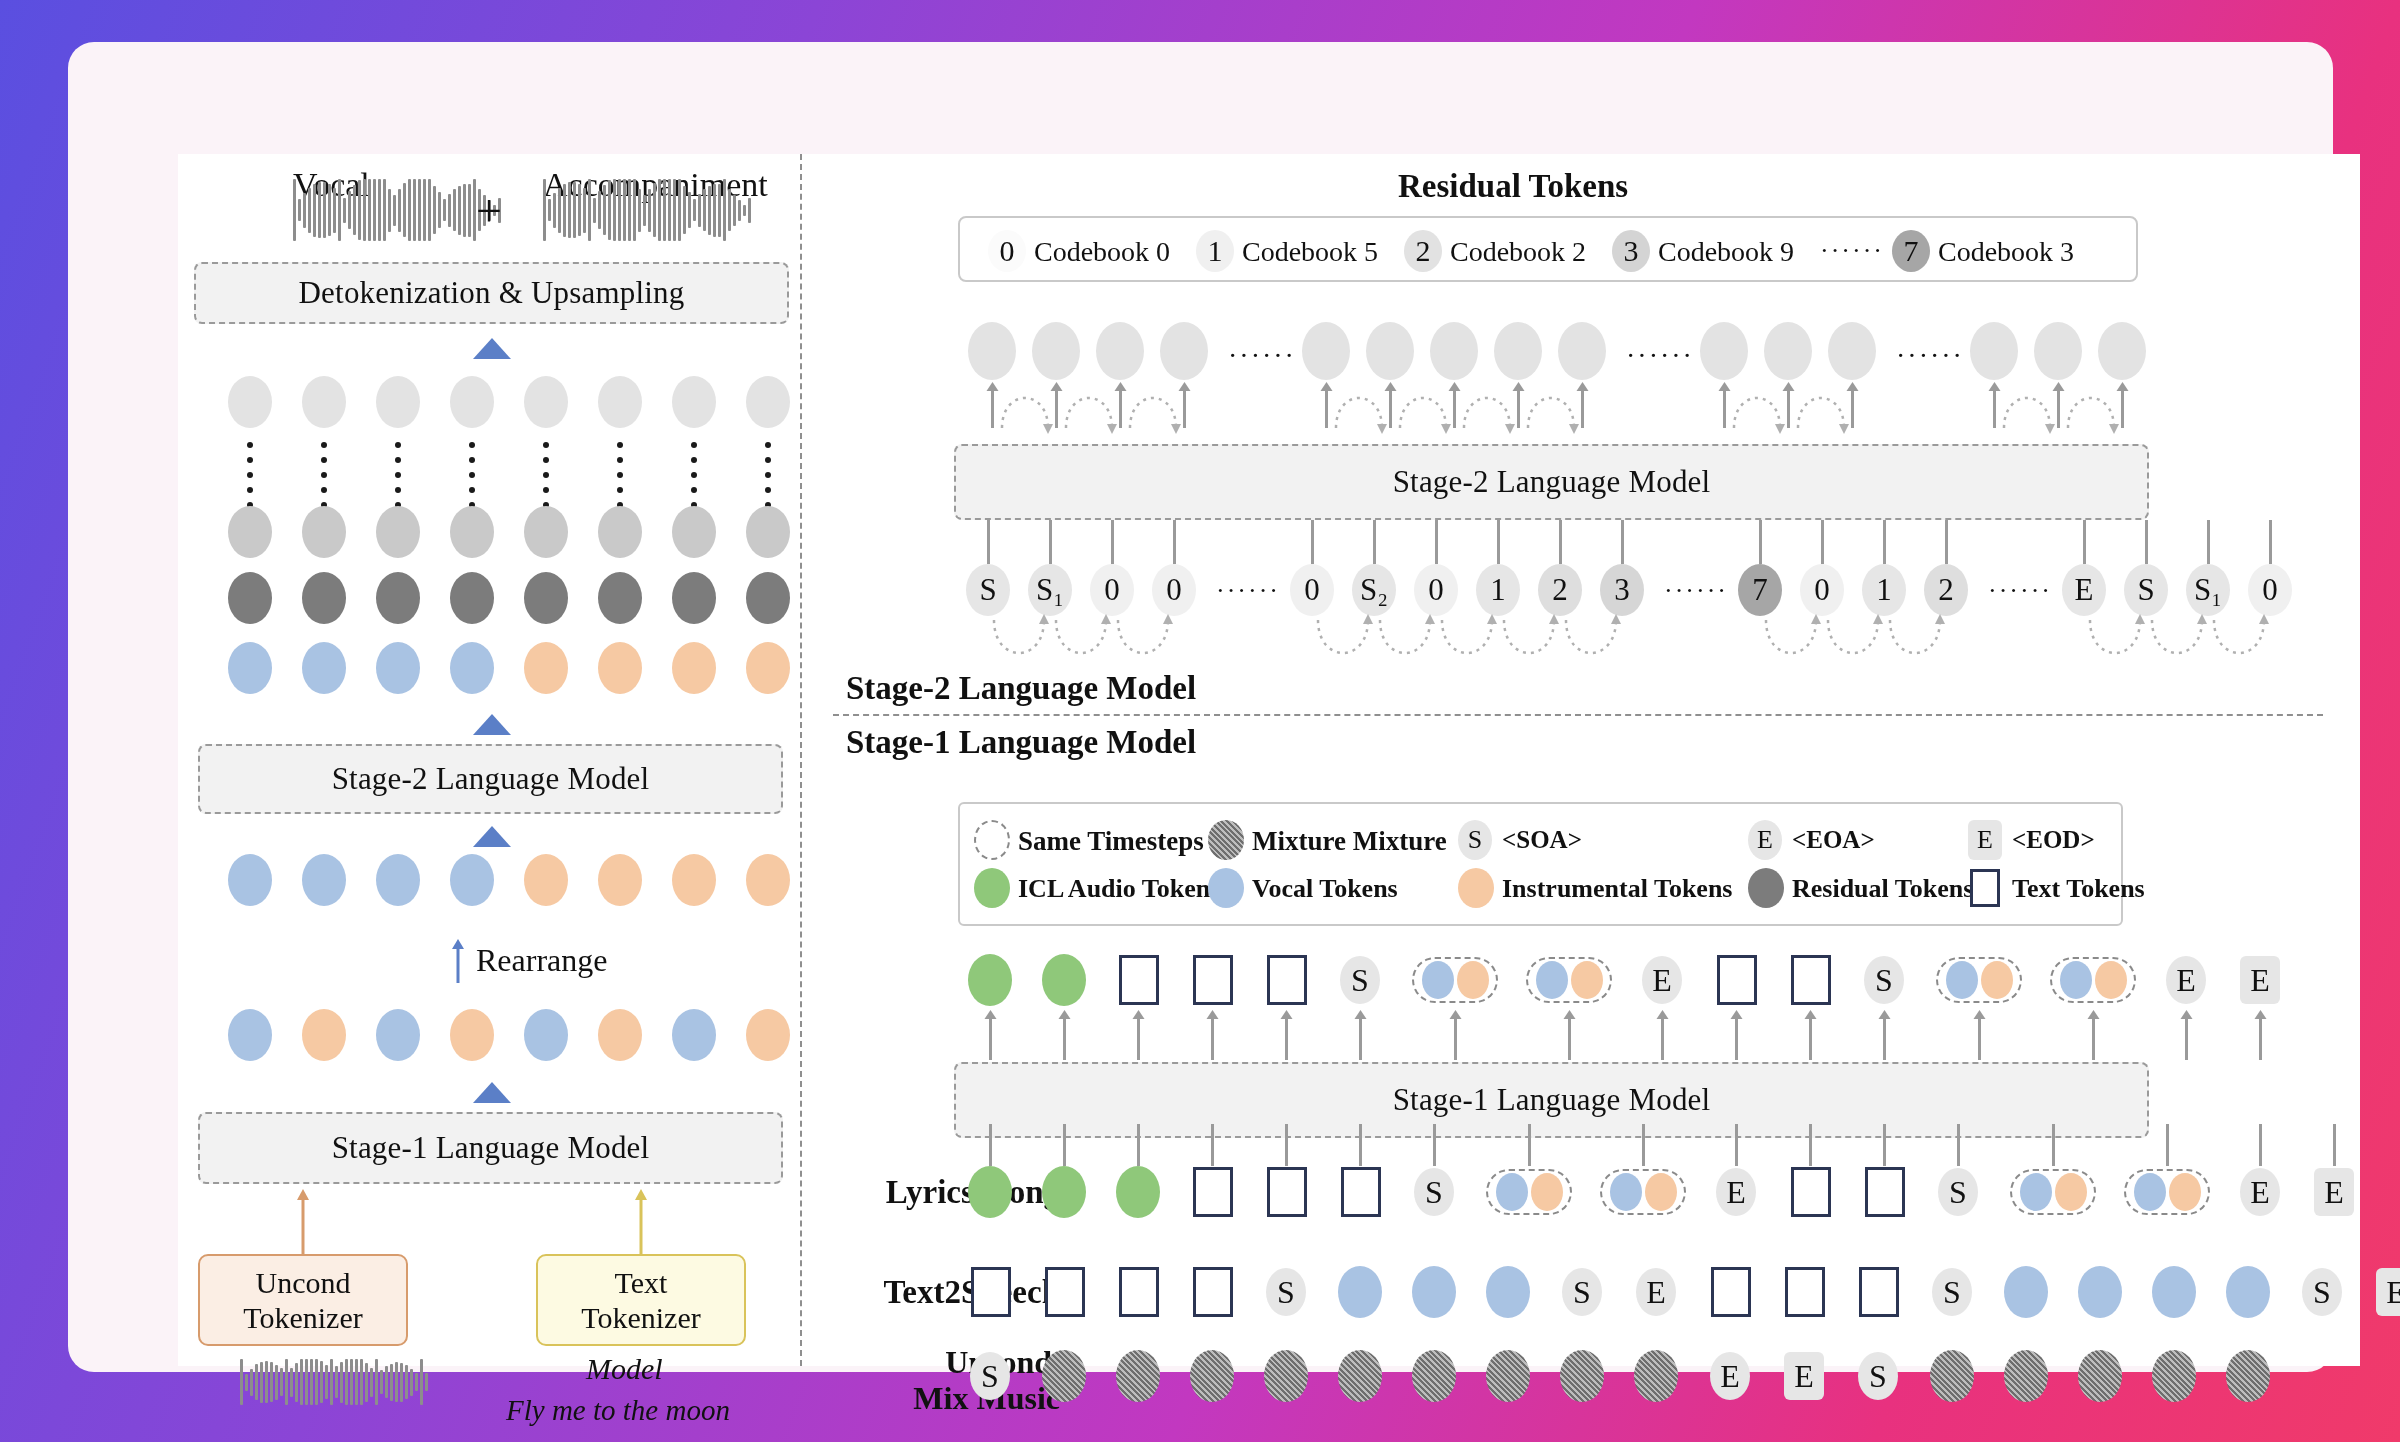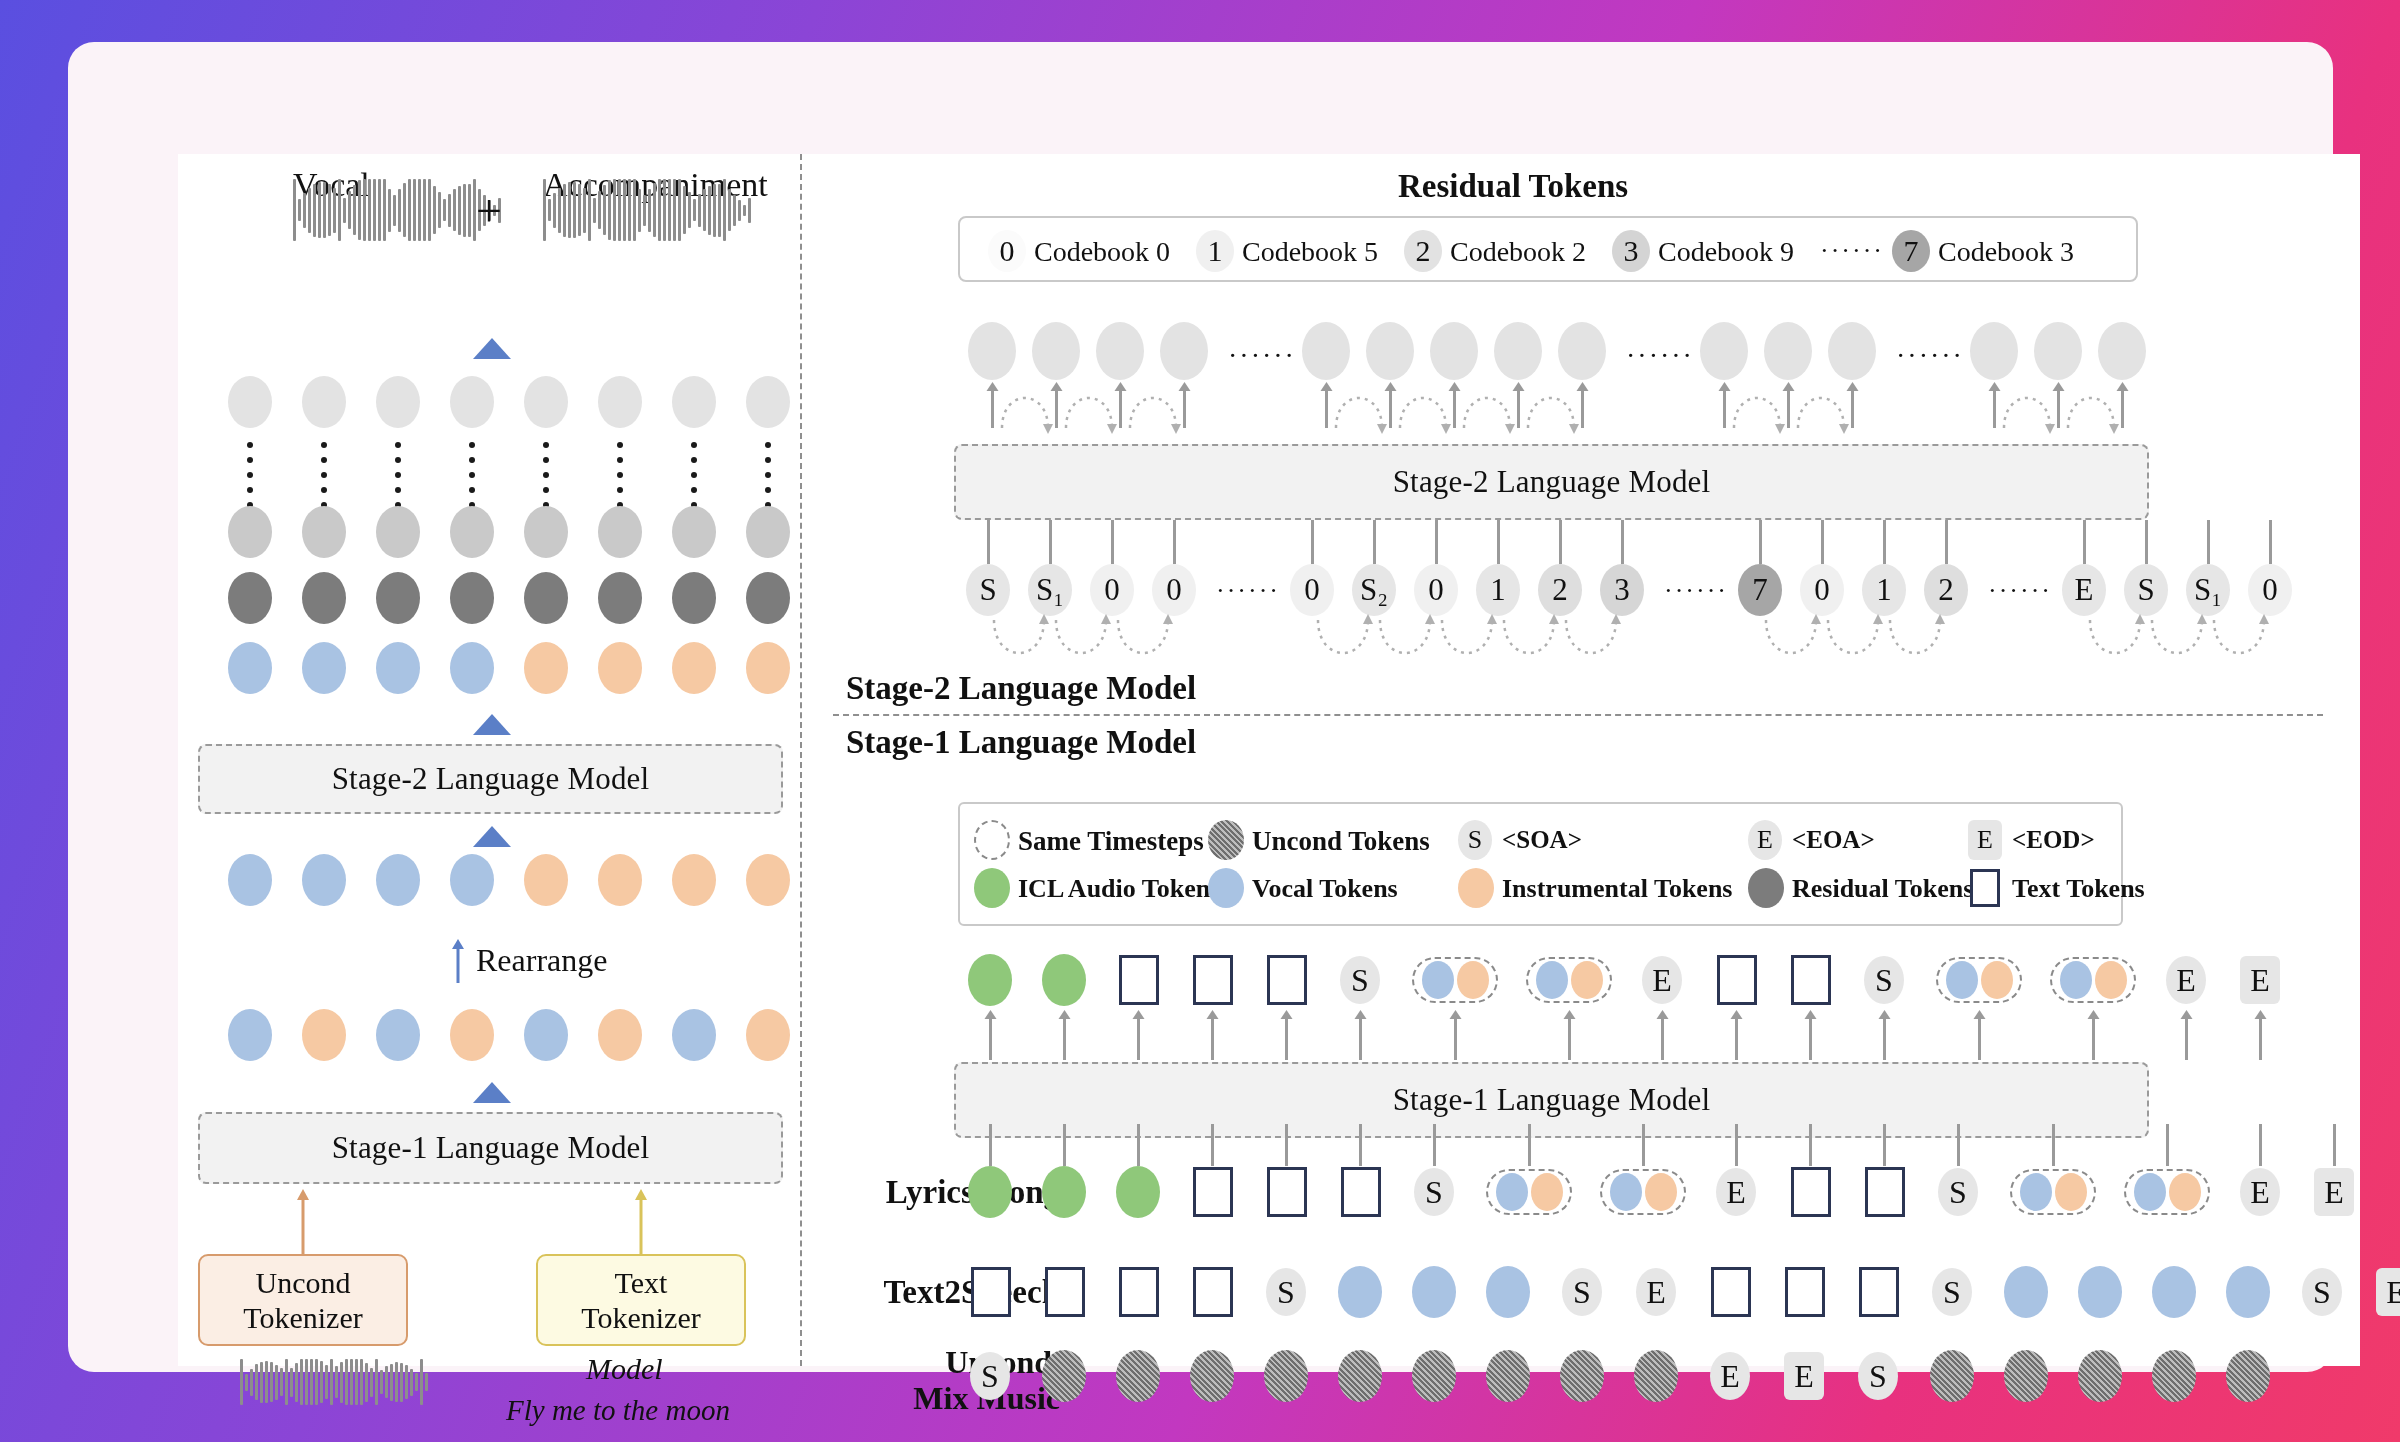--- a/index.html
+++ b/index.html
@@ -148,20 +148,21 @@
         <i style="height: 49px;"></i>
         <i style="height: 53px;"></i>
         <i style="height: 53px;"></i>
         <i style="height: 62px;"></i>
         <i style="height: 42px;"></i>
         <i style="height: 31px;"></i>
         <i style="height: 21px;"></i>
         <i style="height: 11px;"></i>
         <i style="height: 25px;"></i>
       </div>
+      <div class="dashbox" style="position: absolute; left: 16px; top: 108px; width: 595px; height: 62px;">Detokenization &amp; Upsampling</div>
       <div class="tri" style="left: 295px; top: 184px;"></div>
       <div class="tok" style="left: 50px; top: 222px; width: 44px; height: 52px; background: rgb(227, 227, 227);"></div>
       <div class="tok" style="left: 124px; top: 222px; width: 44px; height: 52px; background: rgb(227, 227, 227);"></div>
       <div class="tok" style="left: 198px; top: 222px; width: 44px; height: 52px; background: rgb(227, 227, 227);"></div>
       <div class="tok" style="left: 272px; top: 222px; width: 44px; height: 52px; background: rgb(227, 227, 227);"></div>
       <div class="tok" style="left: 346px; top: 222px; width: 44px; height: 52px; background: rgb(227, 227, 227);"></div>
       <div class="tok" style="left: 420px; top: 222px; width: 44px; height: 52px; background: rgb(227, 227, 227);"></div>
       <div class="tok" style="left: 494px; top: 222px; width: 44px; height: 52px; background: rgb(227, 227, 227);"></div>
       <div class="tok" style="left: 568px; top: 222px; width: 44px; height: 52px; background: rgb(227, 227, 227);"></div>
       <div class="vdots" style="left: 69px; top: 288px;">
@@ -560,21 +561,21 @@
           <path d="M 13 2 C 13 46, 63 46, 63 2" fill="none" stroke="#b0b0b0" stroke-width="2.5" stroke-dasharray="3 5"></path>
           <polygon points="63,-4 58,6 68,6" fill="#b0b0b0"></polygon>
         </svg></div>
       <div class="label" style="left: 668px; top: 516px; font-size: 33px;">Stage-2 Language Model</div>
       <div class="hdivide" style="left: 655px; top: 560px; width: 1490px;"></div>
       <div class="label" style="left: 668px; top: 570px; font-size: 33px;">Stage-1 Language Model</div>
       <div style="position: absolute; left: 780px; top: 648px; width: 1165px; height: 124px; border: 2px solid rgb(201, 201, 201); border-radius: 6px; background: rgb(255, 255, 255);"></div>
       <div style="position: absolute; left: 796px; top: 666px; width: 36px; height: 40px; border: 2.5px dashed rgb(138, 138, 138); border-radius: 50%; background: rgb(255, 255, 255);"></div>
       <div class="plain" style="left: 840px; top: 672px; font-size: 27px; font-weight: bold;">Same Timesteps</div>
       <div class="tok" style="left: 1030px; top: 666px; width: 36px; height: 40px; background: repeating-linear-gradient(45deg, rgb(110, 110, 110) 0px, rgb(110, 110, 110) 2px, rgb(189, 189, 189) 2px, rgb(189, 189, 189) 4px);"></div>
-      <div class="plain" style="left: 1074px; top: 672px; font-size: 27px; font-weight: bold;">Uncond Tokens</div>
+      <div class="plain" style="left: 1074px; top: 672px; font-size: 27px; font-weight: bold;">Mixture Mixture</div>
       <div class="badge" style="left: 1280px; top: 666px; width: 34px; height: 40px; background: rgb(230, 230, 230); border-radius: 50%; font-size: 26px;">S</div>
       <div class="plain" style="left: 1324px; top: 672px; font-size: 25px; font-weight: bold;">&lt;SOA&gt;</div>
       <div class="badge" style="left: 1570px; top: 666px; width: 34px; height: 40px; background: rgb(230, 230, 230); border-radius: 50%; font-size: 26px;">E</div>
       <div class="plain" style="left: 1614px; top: 672px; font-size: 25px; font-weight: bold;">&lt;EOA&gt;</div>
       <div class="badge" style="left: 1790px; top: 666px; width: 34px; height: 40px; background: rgb(230, 230, 230); border-radius: 6px; font-size: 26px;">E</div>
       <div class="plain" style="left: 1834px; top: 672px; font-size: 25px; font-weight: bold;">&lt;EOD&gt;</div>
       <div class="tok" style="left: 796px; top: 714px; width: 36px; height: 40px; background: rgb(143, 200, 122);"></div>
       <div class="plain" style="left: 840px; top: 720px; font-size: 26px; font-weight: bold;">ICL Audio Tokens</div>
       <div class="tok" style="left: 1030px; top: 714px; width: 36px; height: 40px; background: rgb(169, 195, 227);"></div>
       <div class="plain" style="left: 1074px; top: 720px; font-size: 26px; font-weight: bold;">Vocal Tokens</div>

